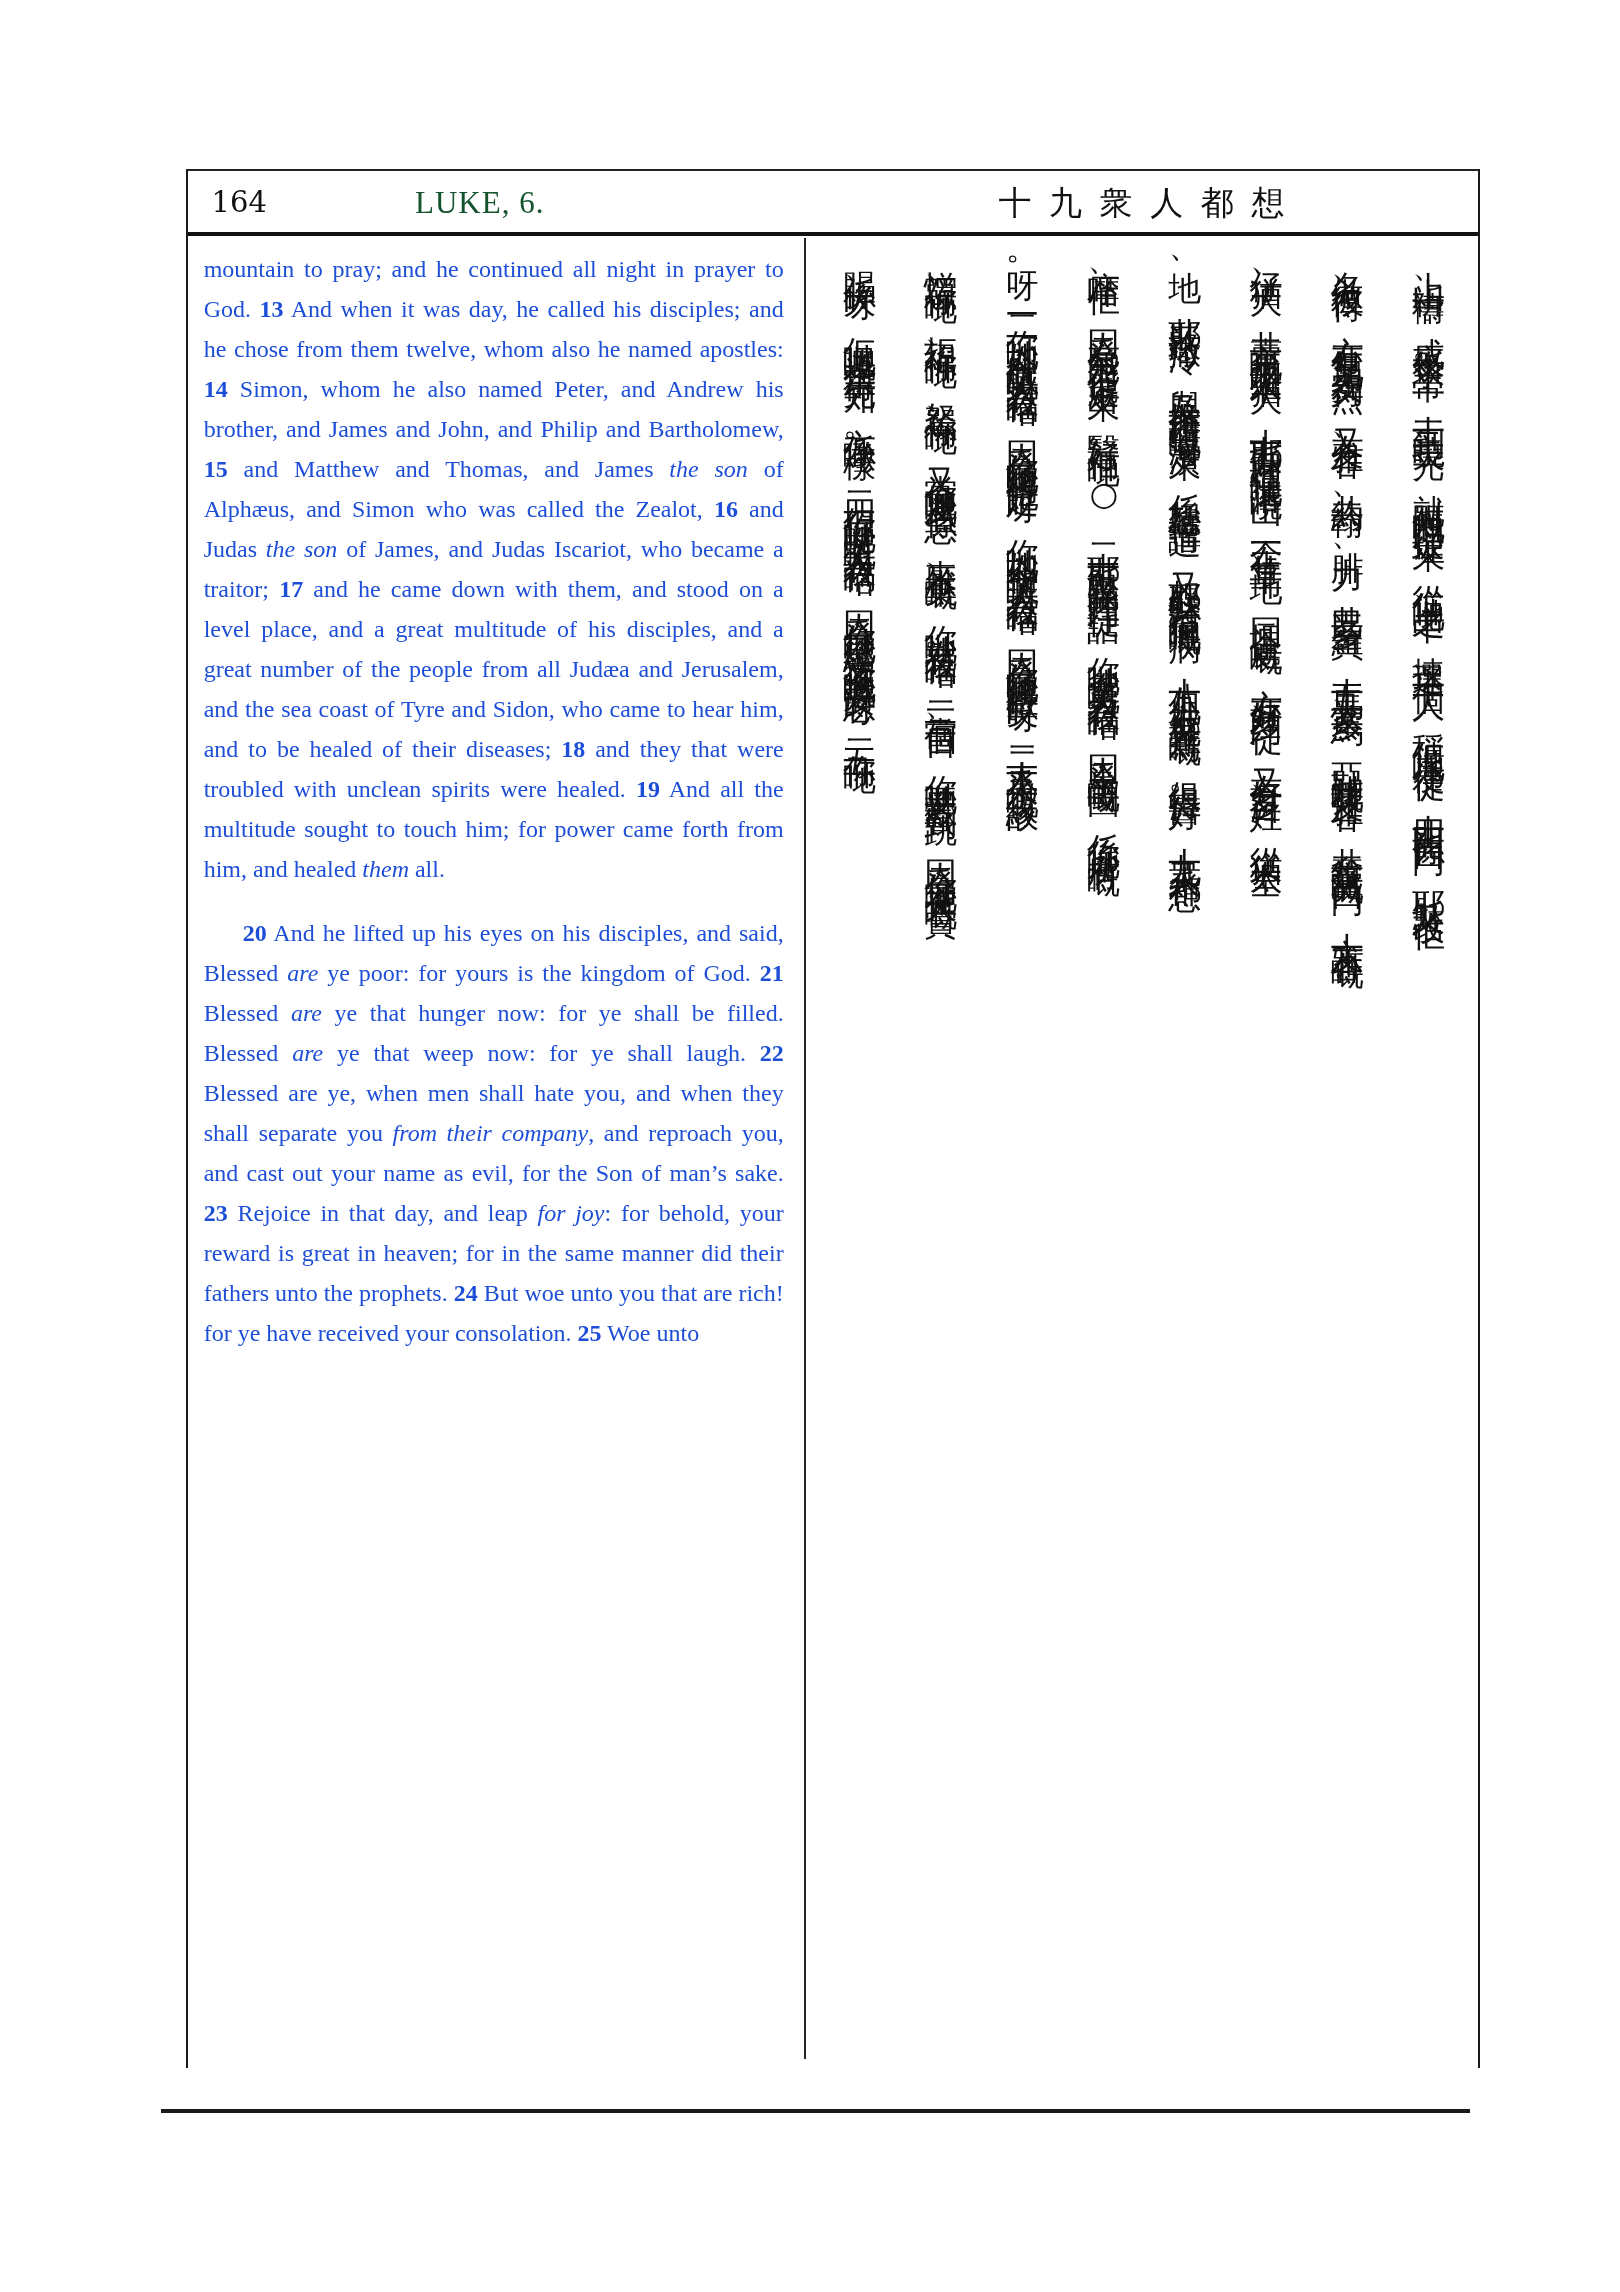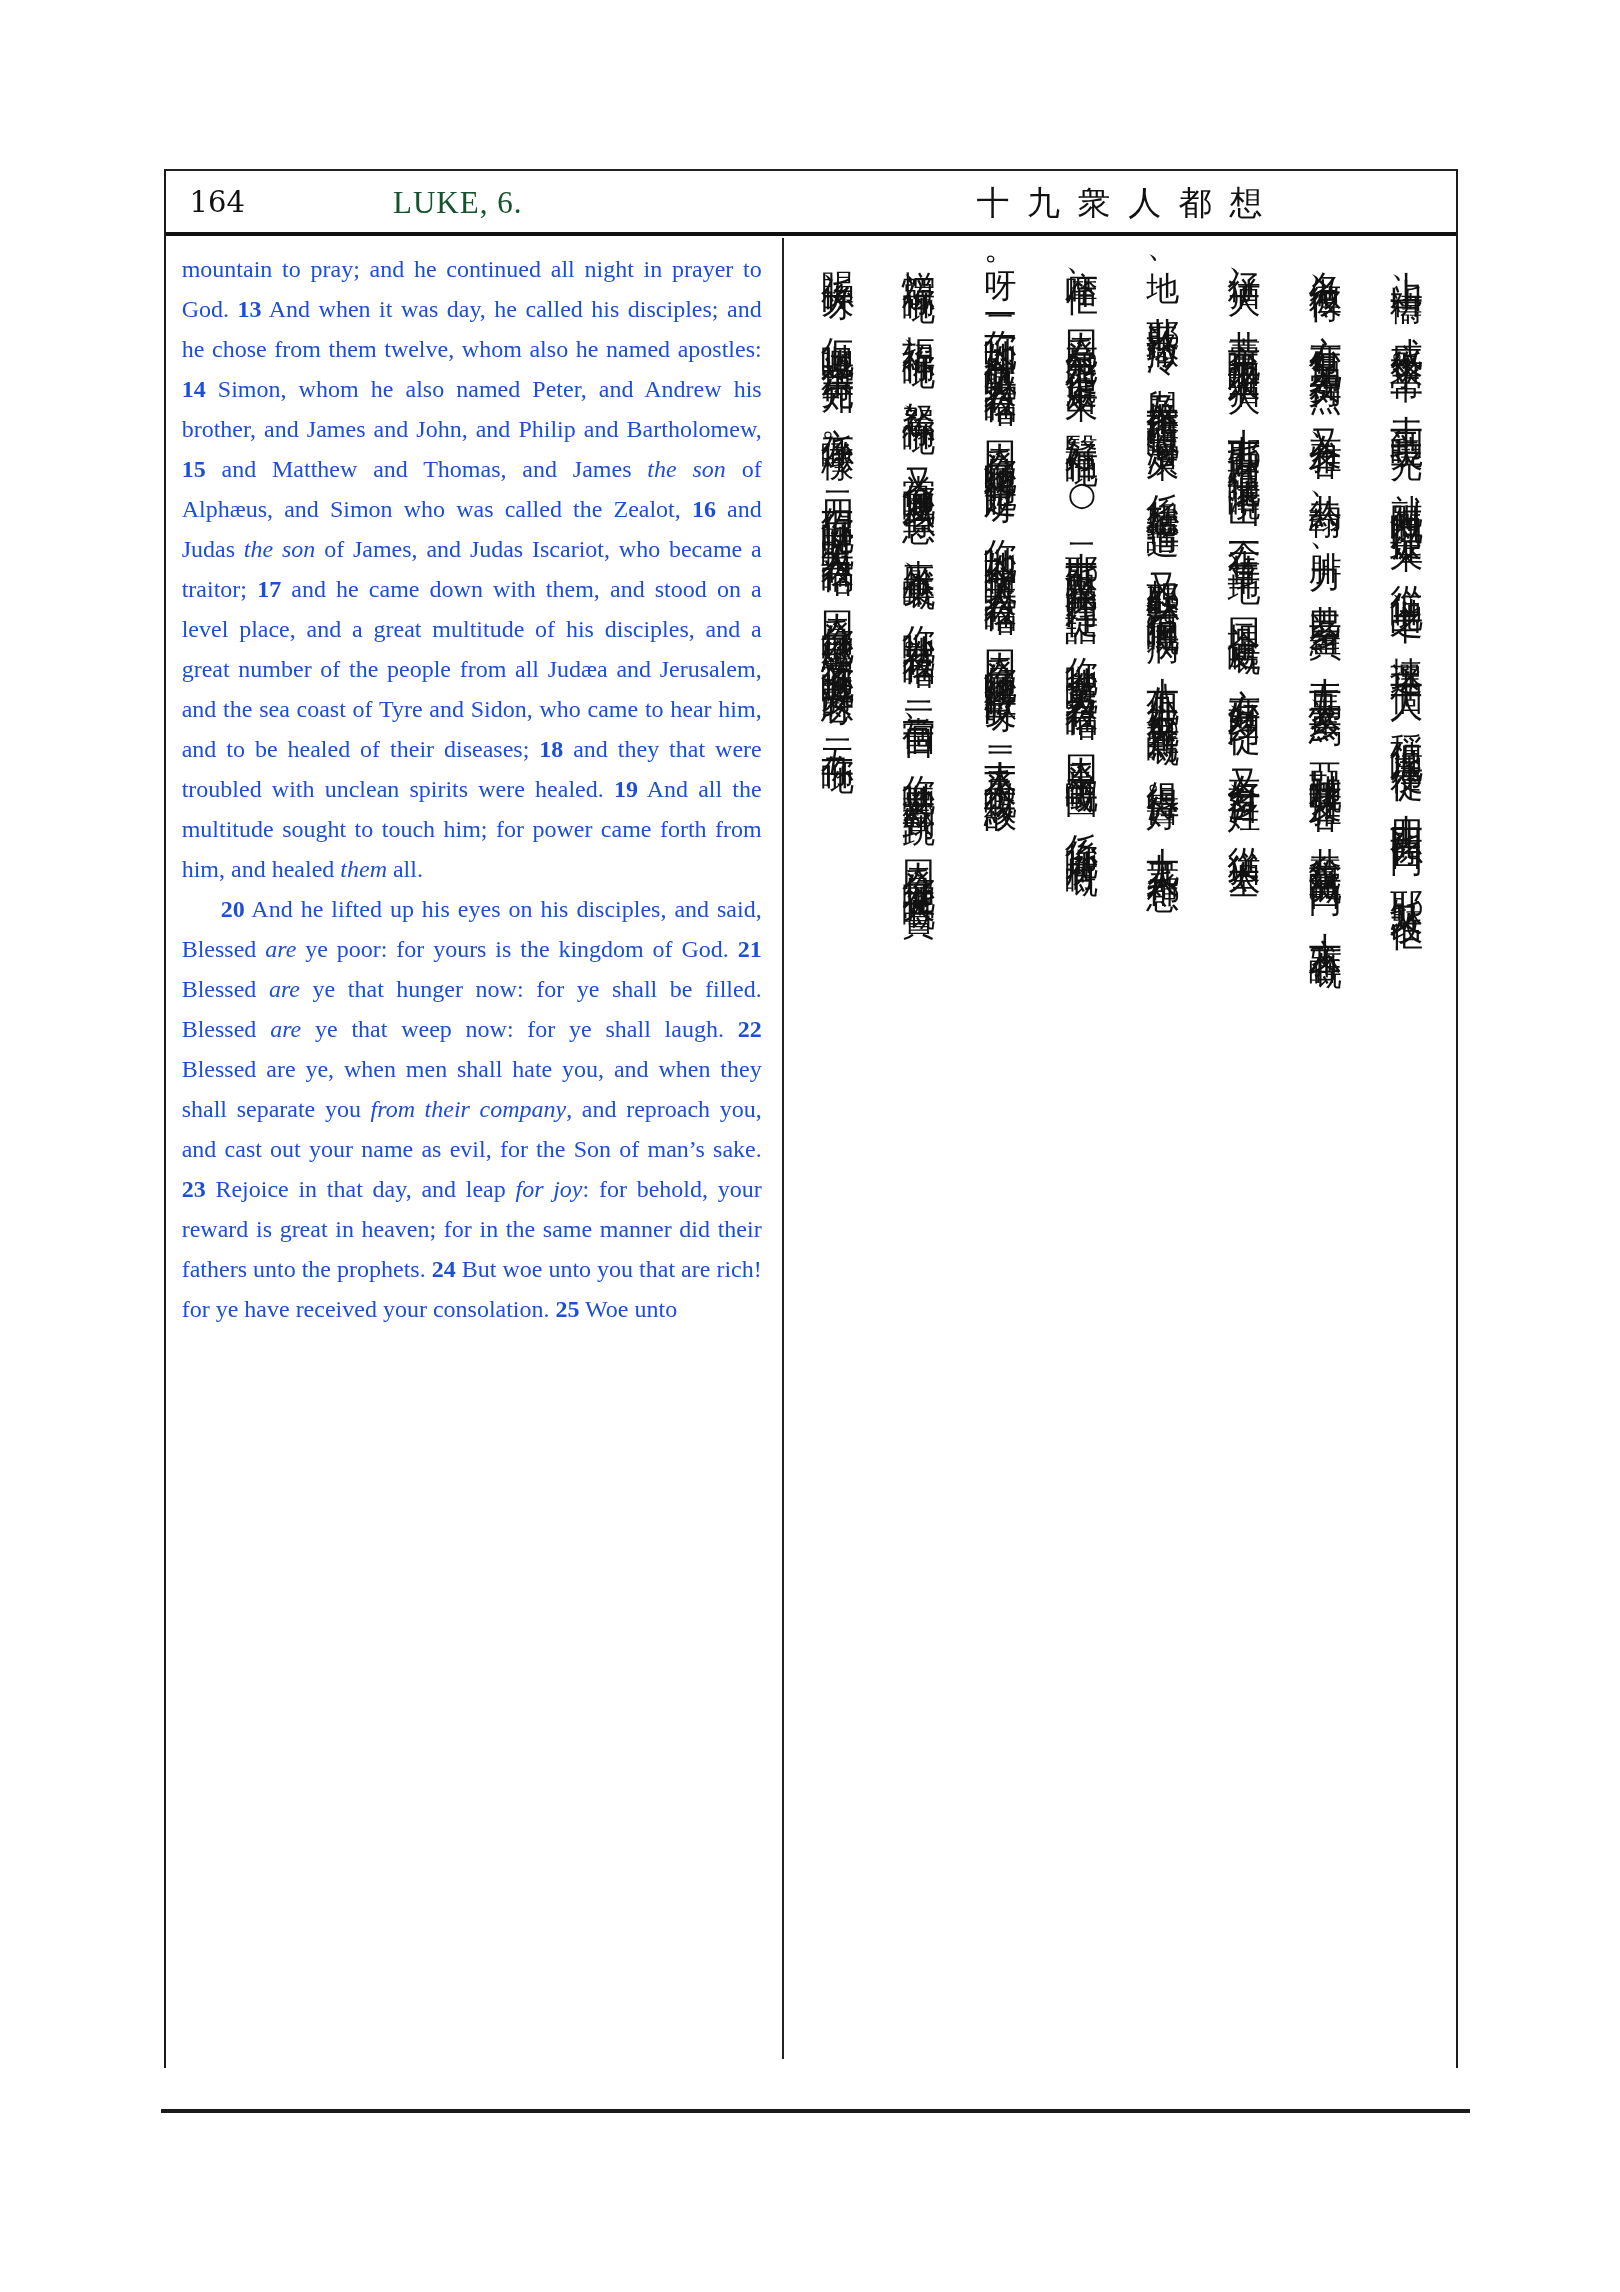--- a/index.html
+++ b/index.html
@@ -1,18 +1,18 @@
 <!DOCTYPE html>
 <html><head>
 <meta charset="utf-8">
 <style>
   html, body { margin: 0; padding: 0; background: #ffffff; }
   body { width: 1620px; height: 2293px; position: relative; overflow: hidden; }
   .page-frame {
-    position: absolute; left: 164px; top: 169px; width: 1290px; height: 1897px;
+    position: absolute; left: 186px; top: 169px; width: 1290px; height: 1897px;
     border-left: 2.9px solid #1a1a1a; border-right: 2.9px solid #1a1a1a; border-top: 2.9px solid #222;
   }
   .header {
     position: absolute; left: 0; top: 0; width: 1290px; height: 61px;
     border-bottom: 4.9px solid #111;
   }
   .page-number {
     position: absolute; left: 23.5px; top: 13.7px;
     font-family: "DejaVu Serif", serif; font-size: 29px; color: #111;
   }
@@ -23,21 +23,21 @@
   .running-head-zh {
     position: absolute; right: 176px; top: 9.8px;
     font-family: "DejaVu Serif", serif; font-size: 33px; color: #111; letter-spacing: 17.6px;
   }
   .english-col {
     position: absolute; left: 15.7px; top: 78px; width: 580px; height: 1813px;
     font-family: "Liberation Serif", serif; font-size: 24px; line-height: 40px; color: #1d4ed8;
     text-align: justify;
   }
   .english-col p { margin: 0; }
-  .english-col .indent { text-indent: 39px; }
+  .english-col .indent { text-indent: 39px; margin-top: 24px; }
   .verse-num { font-weight: bold; }
   .col-divider {
     position: absolute; left: 616px; top: 67px; width: 2px; height: 1821px; background: #222;
   }
   .chinese-area {
     position: absolute; left: 627px; top: 74px; width: 657px; height: 1813px;
     display: flex; flex-direction: row-reverse; justify-content: space-between;
     padding: 0 23.5px 0 21.6px; box-sizing: border-box;
   }
   .zh-col {

